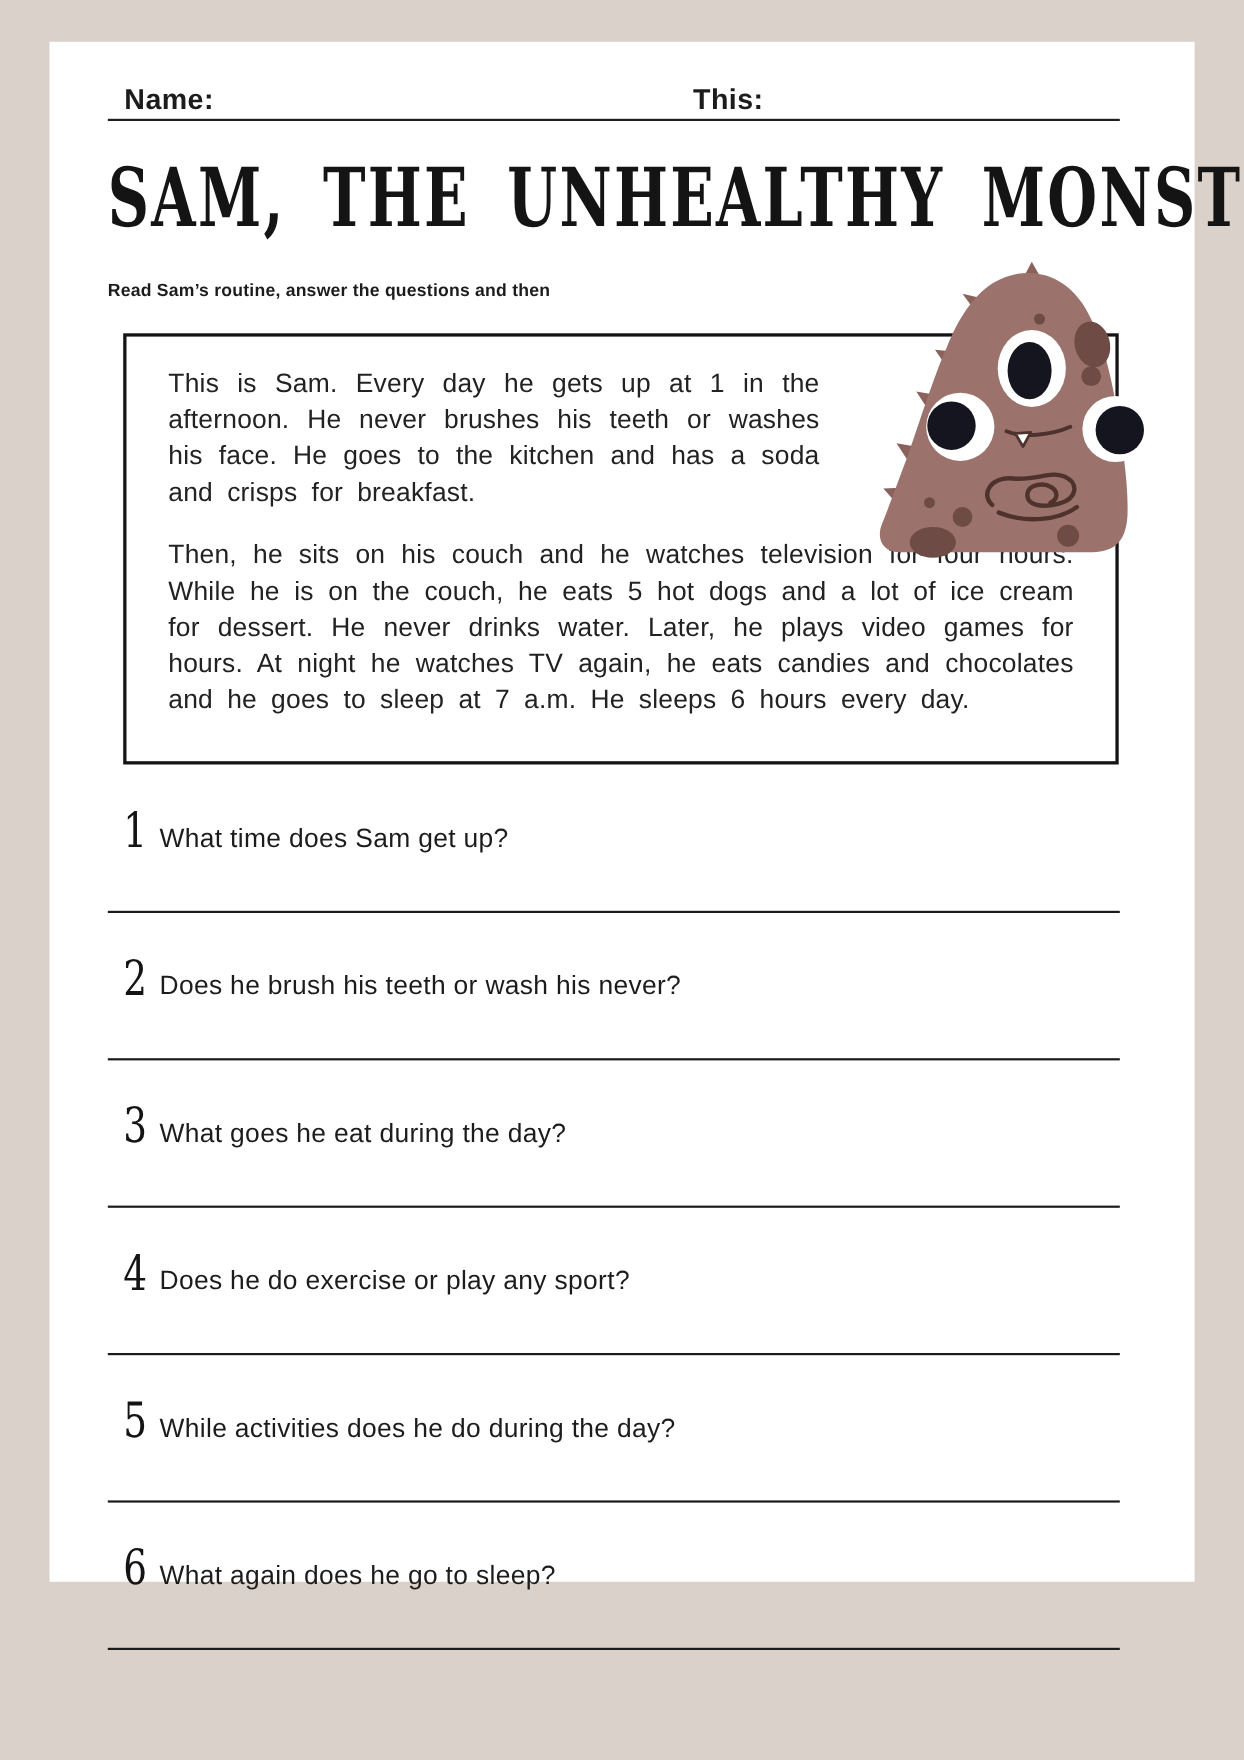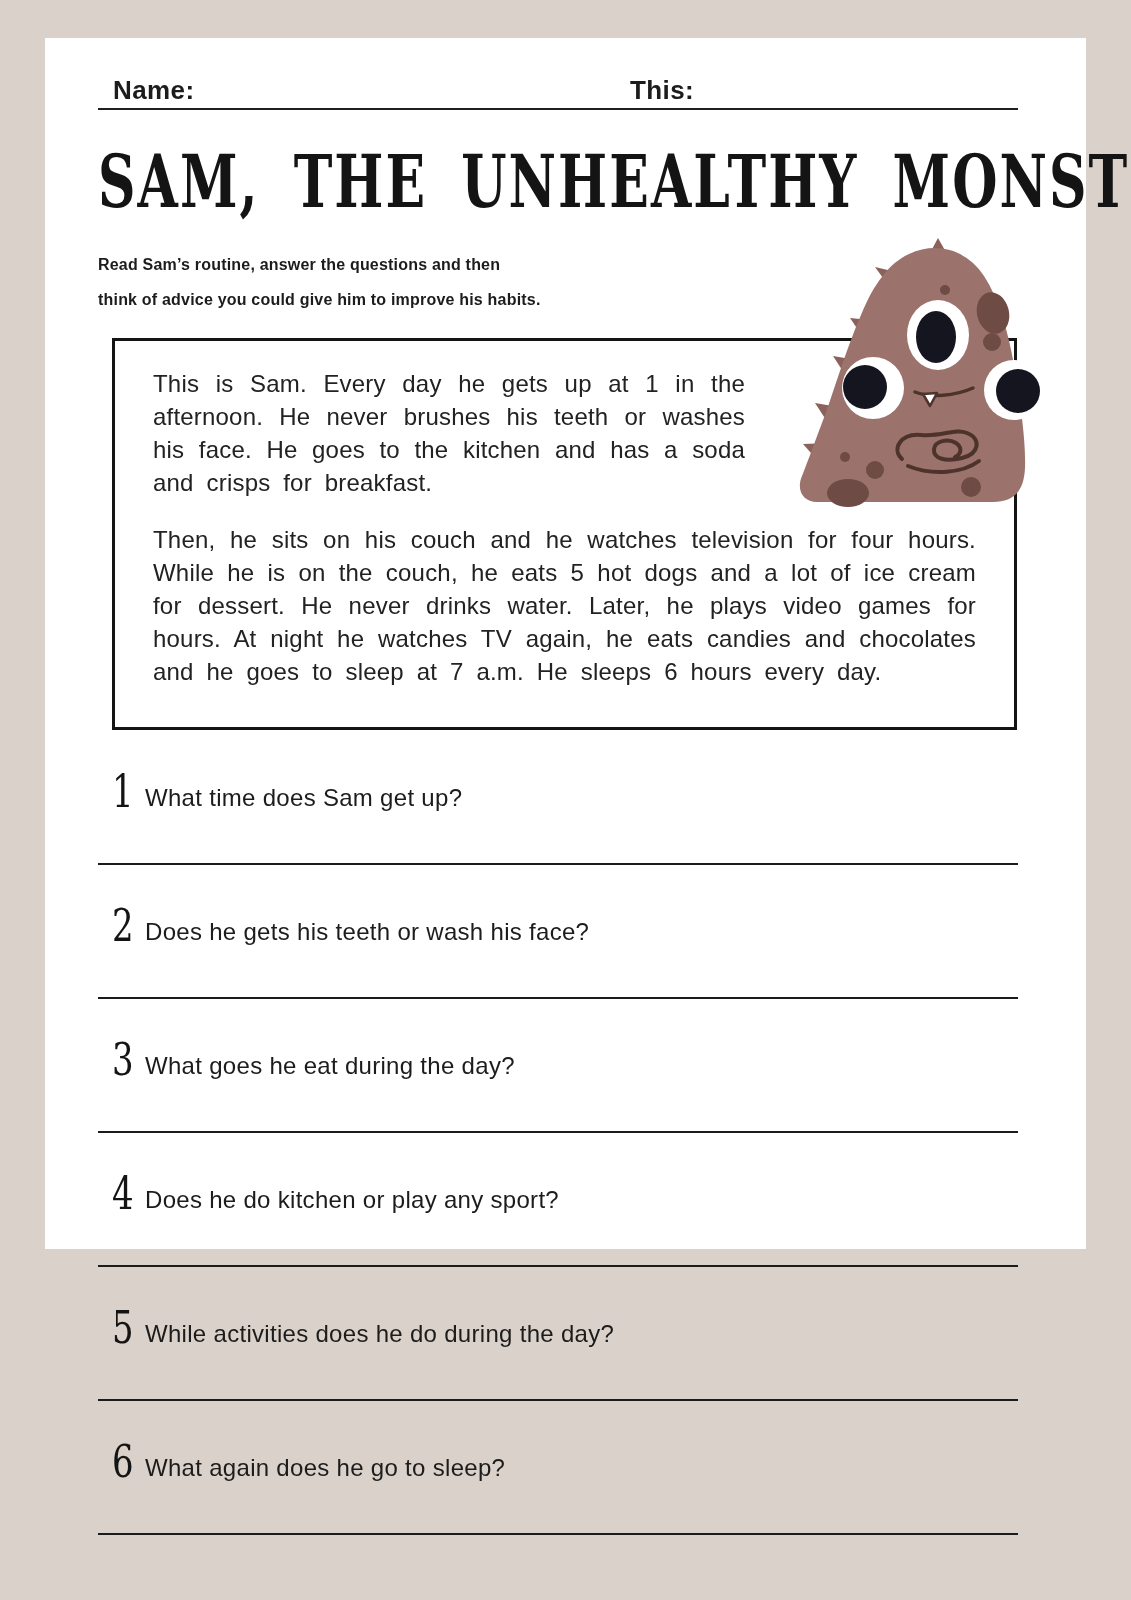--- a/index.html
+++ b/index.html
@@ -8,21 +8,21 @@
     background: #dad1ca;
     font-family: "Liberation Sans", sans-serif;
     color: #1c1c1c;
     position: relative;
     overflow: hidden;
   }
   .canvas { position: absolute; inset: 0; }
   .paper {
     position: absolute;
     left: 45px; top: 38px;
-    width: 1041px; height: 1211px;
+    width: 1041px; height: 1400px;
     background: #ffffff;
     padding: 0 68px 0 53px;
   }
 
   
   .fields-row {
     position: relative;
     margin-top: 36px;
     height: 32px;
     font-size: 26px;
@@ -134,21 +134,21 @@
   <div class="paper">
 
     <div class="fields-row">
       <span class="name-label">Name:</span>
       <span class="date-label">This:</span>
     </div>
     <div class="header-rule"></div>
 
     <h1 class="title">SAM, THE UNHEALTHY MONSTER</h1>
 
-    <p class="instructions"><span>Read Sam’s routine, answer the questions and then</span><br><span>think of advice you could give him to improve his habits.</span></p>
+    <p class="instructions"><span>Read Sam’s routine, answer the questions and then</span><br></p>
 
     <section class="passage-box">
       <p class="para para-narrow">This is Sam. Every day he gets up at 1 in the afternoon. He never brushes his teeth or washes his face. He goes to the kitchen and has a soda and crisps for breakfast.</p>
       <p class="para">Then, he sits on his couch and he watches television for four hours. While he is on the couch, he eats 5 hot dogs and a lot of ice cream for dessert. He never drinks water. Later, he plays video games for hours. At night he watches TV again, he eats candies and chocolates and he goes to sleep at 7 a.m. He sleeps 6 hours every day.</p>
     </section>
 
     <svg class="monster" viewBox="0 0 250 270" xmlns="http://www.w3.org/2000/svg">
       <g fill="#8a625b">
         <path d="M143,3 L127,33 L161,35 Z"></path>
         <path d="M80,32 L99,58 L118,41 Z"></path>
@@ -190,37 +190,37 @@
         <div class="q-row">
           <span class="q-num">1</span>
           <span class="q-text">What time does Sam get up?</span>
         </div>
         <div class="answer-line"></div>
       </div>
 
       <div class="question">
         <div class="q-row">
           <span class="q-num">2</span>
-          <span class="q-text">Does he gets his teeth or wash his face?</span>
+          <span class="q-text">Does he brush his teeth or wash his never?</span>
         </div>
         <div class="answer-line"></div>
       </div>
 
       <div class="question">
         <div class="q-row">
           <span class="q-num">3</span>
           <span class="q-text">What goes he eat during the day?</span>
         </div>
         <div class="answer-line"></div>
       </div>
 
       <div class="question">
         <div class="q-row">
           <span class="q-num">4</span>
-          <span class="q-text">Does he do kitchen or play any sport?</span>
+          <span class="q-text">Does he do exercise or play any sport?</span>
         </div>
         <div class="answer-line"></div>
       </div>
 
       <div class="question">
         <div class="q-row">
           <span class="q-num">5</span>
           <span class="q-text">While activities does he do during the day?</span>
         </div>
         <div class="answer-line"></div>

